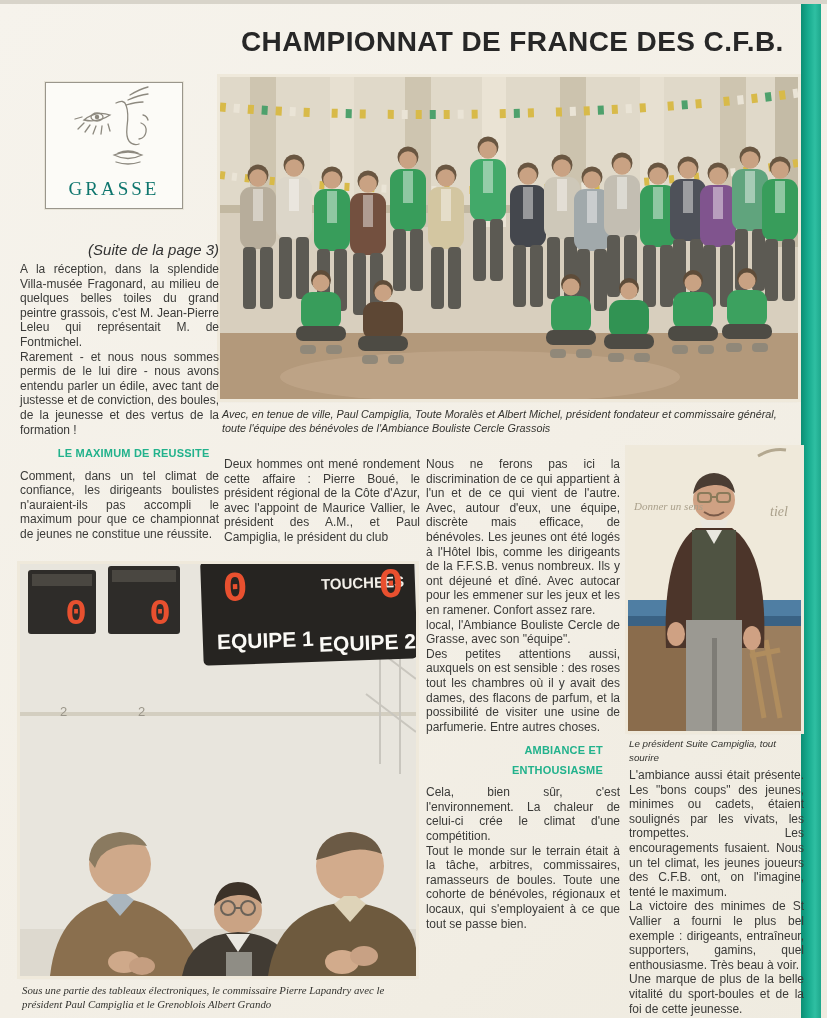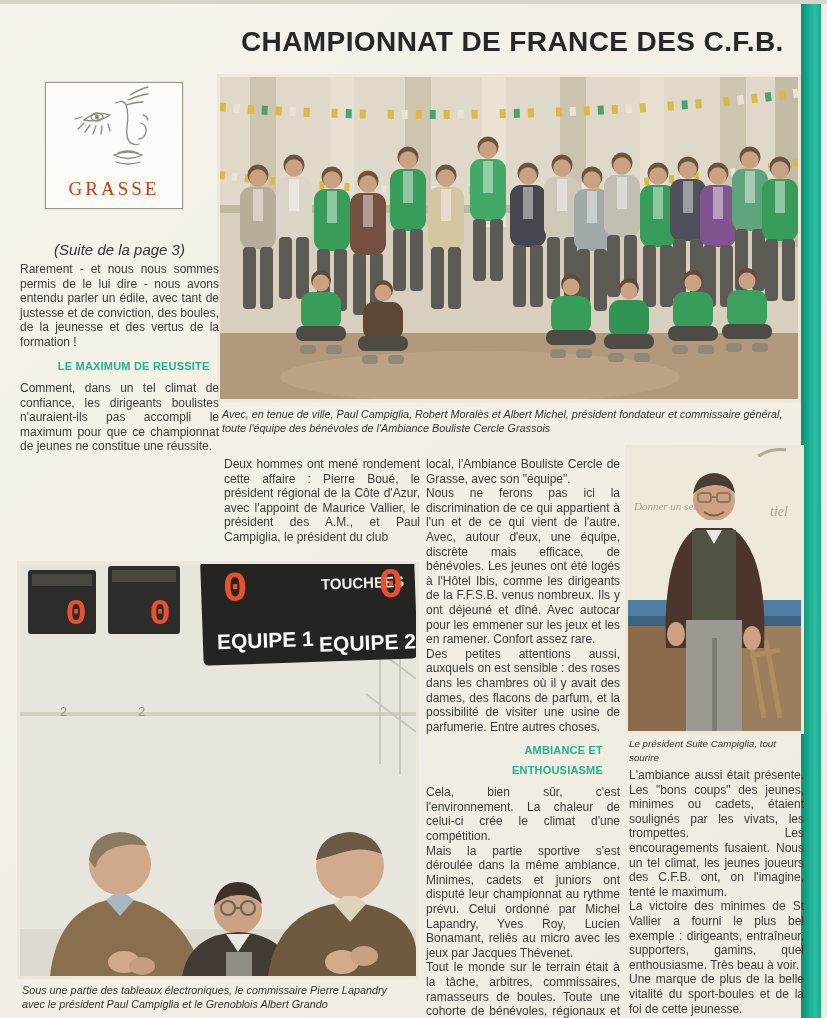--- a/index.html
+++ b/index.html
@@ -9,25 +9,25 @@
     font-family:"Liberation Sans",sans-serif;color:#3a3a38;overflow:hidden;
   }
   .accent-bar{position:absolute;left:801px;top:0;width:20px;height:1018px;
     background:linear-gradient(90deg,#0c8e74 0%,#17ab8e 35%,#2fbfa2 70%,#1da88c 100%);}
   .page-title{position:absolute;left:241px;top:22px;width:558px;
     font-size:28px;font-weight:bold;letter-spacing:.4px;color:#272727;white-space:nowrap;}
   
   .logo-box{position:absolute;left:45px;top:78px;width:136px;height:125px;
     background:#fcfbf7;border:1px solid #9a968c;box-shadow:0 0 0 1px #e8e4d8;}
   .logo-text{position:absolute;left:0;right:0;bottom:8px;text-align:center;
-    font-family:"Liberation Serif",serif;font-size:19px;letter-spacing:3px;color:#c2410c;}
+    font-family:"Liberation Serif",serif;font-size:19px;letter-spacing:3px;color:#0f766e;}
   
   .col{position:absolute;font-size:12px;line-height:14.6px;text-align:justify;}
   .col p{margin:0;}
-  .lead-in{font-style:italic;font-size:15px;line-height:19px;margin:0 0 3px;text-align:center;color:#333;}
+  .lead-in{font-style:italic;font-size:15px;line-height:19px;margin:0 0 3px;text-align:right;color:#333;}
   h2.green{font-size:11px;line-height:19.5px;font-weight:bold;color:#22b28c;
     text-align:right;margin:7px 0 5px;letter-spacing:.2px;}
   .caption{position:absolute;font-style:italic;font-size:10.8px;line-height:13.8px;color:#33332f;text-align:left;}
   .photo{position:absolute;box-shadow:0 0 0 3px #efe9db,0 1px 3px rgba(0,0,0,.25);}
   .photo svg{display:block;}
   .bg-note{position:absolute;font-family:"Liberation Serif",serif;font-style:italic;color:#aaa08b;}
 </style>
 </head>
 <body>
 
@@ -119,40 +119,40 @@
         <use href="#pq" x="76" y="192" fill="#2f9c58"></use>
         <use href="#pq" x="138" y="202" fill="#57402e"></use>
         <use href="#pq" x="326" y="196" fill="#2f9c58"></use>
         <use href="#pq" x="384" y="200" fill="#28914f"></use>
         <use href="#pq" x="448" y="192" fill="#2f9c58"></use>
         <use href="#pq" x="502" y="190" fill="#33a05c"></use>
       </g>
       <rect width="578" height="322" fill="#c9b89a" opacity=".06"></rect>
     </svg>
   </div>
-  <div class="caption" style="left:222px;top:404px;width:576px;">Avec, en tenue de ville, Paul Campiglia, Robert Moralès et Albert Michel, président fondateur et commissaire général, toute l'équipe des bénévoles de l'Ambiance Bouliste Cercle Grassois</div>
+  <div class="caption" style="left:222px;top:404px;width:576px;">Avec, en tenue de ville, Paul Campiglia, Toute Moralès et Albert Michel, président fondateur et commissaire général, toute l'équipe des bénévoles de l'Ambiance Bouliste Cercle Grassois</div>
 
   <div class="col" style="left:20px;top:236px;width:199px;">
     <div class="lead-in">(Suite de la page 3)</div>
+    <p>A la réception, dans la splendide Villa-musée Fragonard, au milieu de quelques belles toiles du grand peintre grassois, c'est M. Jean-Pierre Leleu qui représentait M. de Fontmichel.</p>
     <p>Rarement - et nous nous sommes permis de le lui dire - nous avons entendu parler un édile, avec tant de justesse et de conviction, des boules, de la jeunesse et des vertus de la formation !</p>
     <h2 class="green" style="width:180px;margin-left:auto;margin-right:auto;">LE MAXIMUM DE REUSSITE</h2>
     <p>Comment, dans un tel climat de confiance, les dirigeants boulistes n'auraient-ils pas accompli le maximum pour que ce championnat de jeunes ne constitue une réussite.</p>
   </div>
 
   <div class="col" style="left:224px;top:453px;width:196px;">
     <p>Deux hommes ont mené rondement cette affaire : Pierre Boué, le président régional de la Côte d'Azur, avec l'appoint de Maurice Vallier, le président des A.M., et Paul Campiglia, le président du club</p>
   </div>
 
   <div class="col" style="left:426px;top:453px;width:194px;">
+    <p>Nous ne ferons pas ici la discrimination de ce qui appartient à l'un et de ce qui vient de l'autre. Avec, autour d'eux, une équipe, discrète mais efficace, de bénévoles. Les jeunes ont été logés à l'Hôtel Ibis, comme les dirigeants de la F.F.S.B. venus nombreux. Ils y ont déjeuné et dîné. Avec autocar pour les emmener sur les jeux et les en ramener. Confort assez rare.</p>
     <p>local, l'Ambiance Bouliste Cercle de Grasse, avec son "équipe".</p>
-    <p>Nous ne ferons pas ici la discrimination de ce qui appartient à l'un et de ce qui vient de l'autre. Avec, autour d'eux, une équipe, discrète mais efficace, de bénévoles. Les jeunes ont été logés à l'Hôtel Ibis, comme les dirigeants de la F.F.S.B. venus nombreux. Ils y ont déjeuné et dîné. Avec autocar pour les emmener sur les jeux et les en ramener. Confort assez rare.</p>
-    <p>Des petites attentions aussi, auxquels on est sensible : des roses dans les chambres où il y avait des dames, des flacons de parfum, et la possibilité de visiter une usine de parfumerie. Entre autres choses.</p>
+    <p>Des petites attentions aussi, auxquels on est sensible : des roses tout les chambres où il y avait des dames, des flacons de parfum, et la possibilité de visiter une usine de parfumerie. Entre autres choses.</p>
     <h2 class="green" style="width:160px;margin-left:auto;margin-right:auto;">AMBIANCE ET ENTHOUSIASME</h2>
     <p>Cela, bien sûr, c'est l'environnement. La chaleur de celui-ci crée le climat d'une compétition.</p>
-    <p>Mais la partie sportive s'est déroulée dans la même ambiance. Minimes, cadets et juniors ont disputé leur championnat au rythme prévu. Celui ordonné par Michel Lapandry, Yves Roy, Lucien Bonamant, reliés au micro avec les jeux par Jacques Thévenet.</p>
     <p>Tout le monde sur le terrain était à la tâche, arbitres, commissaires, ramasseurs de boules. Toute une cohorte de bénévoles, régionaux et locaux, qui s'employaient à ce que tout se passe bien.</p>
   </div>
 
   <div class="photo" style="left:20px;top:560px;">
     <svg width="396" height="412" viewBox="0 0 396 412">
       <rect width="396" height="412" fill="#e8e5dd"></rect>
       <rect x="0" y="148" width="396" height="4" fill="#d3cec0"></rect>
       <rect x="0" y="365" width="396" height="47" fill="#ddd9cf"></rect>
 
       <g stroke="#c9c6be" stroke-width="2">
@@ -211,21 +211,21 @@
       <g>
         <circle cx="330" cy="302" r="34" fill="#d2ab8c"></circle>
         <path d="M296,296 q4,-26 34,-28 q26,2 32,22 q-20,-8 -38,-2 q-20,6 -28,8 Z" fill="#6b5a45"></path>
         <path d="M248,412 q10,-70 82,-74 q60,6 66,46 l0,28 Z" fill="#6e5a3e"></path>
         <path d="M314,340 l16,18 l16,-18 l-10,-8 l-12,0 Z" fill="#ded3b8"></path>
         <ellipse cx="322" cy="398" rx="17" ry="12" fill="#d2ab8c"></ellipse>
         <ellipse cx="344" cy="392" rx="14" ry="10" fill="#c8a184"></ellipse>
       </g>
     </svg>
   </div>
-  <div class="caption" style="left:22px;top:980px;width:390px;">Sous une partie des tableaux électroniques, le commissaire Pierre Lapandry avec le président Paul Campiglia et le Grenoblois Albert Grando</div>
+  <div class="caption" style="left:22px;top:980px;width:390px;font-family:Liberation Serif, serif;">Sous une partie des tableaux électroniques, le commissaire Pierre Lapandry avec le président Paul Campiglia et le Grenoblois Albert Grando</div>
 
   <div class="photo" style="left:628px;top:444px;">
     <svg width="173" height="283" viewBox="0 0 173 283">
       <rect width="173" height="283" fill="#efe9da"></rect>
       <path d="M130,8 q14,-8 28,-6" stroke="#b3a890" stroke-width="3" fill="none"></path>
 
       <rect x="0" y="152" width="173" height="16" fill="#4f7ea3"></rect>
       <rect x="0" y="168" width="173" height="10" fill="#3a6284"></rect>
       <rect x="0" y="178" width="173" height="105" fill="#9b7e5e"></rect>
       <rect x="0" y="178" width="70" height="105" fill="#8a6c4c"></rect>

